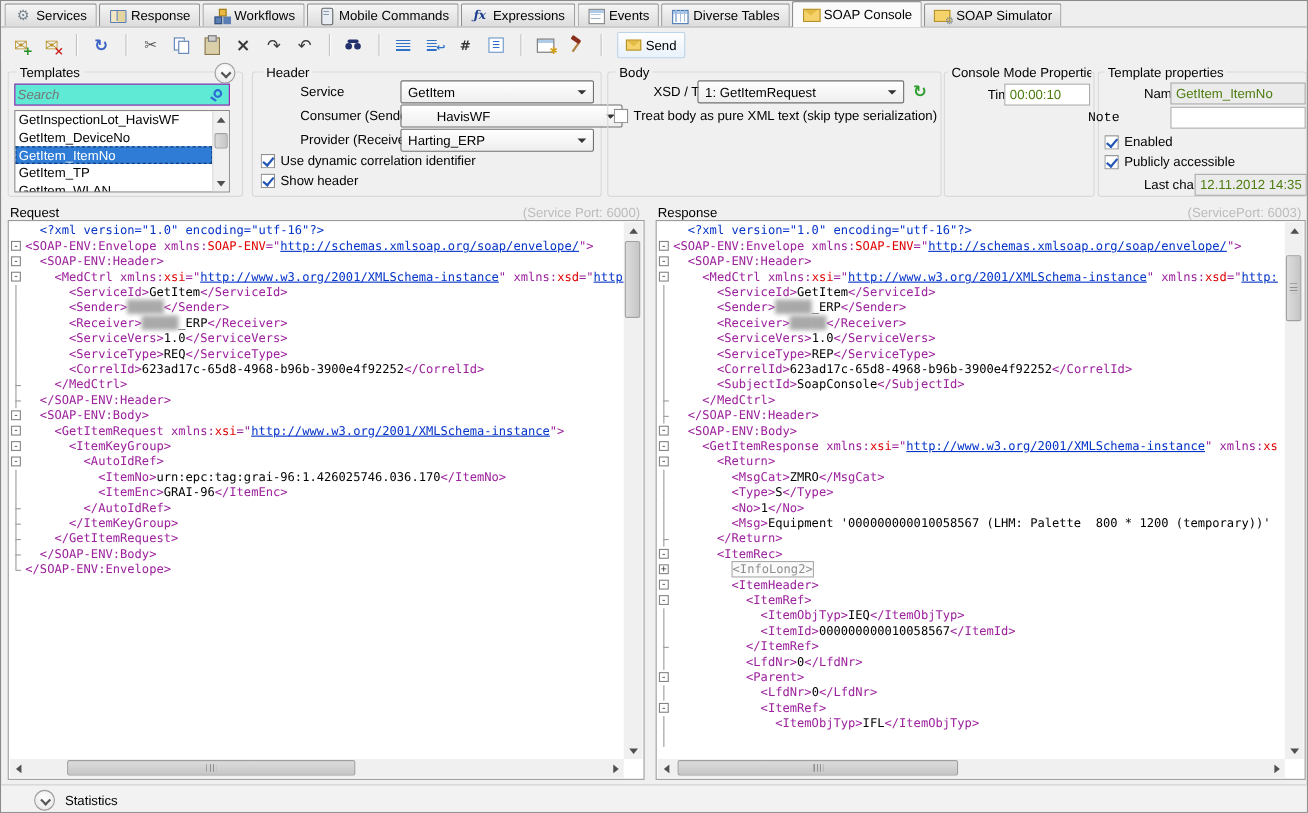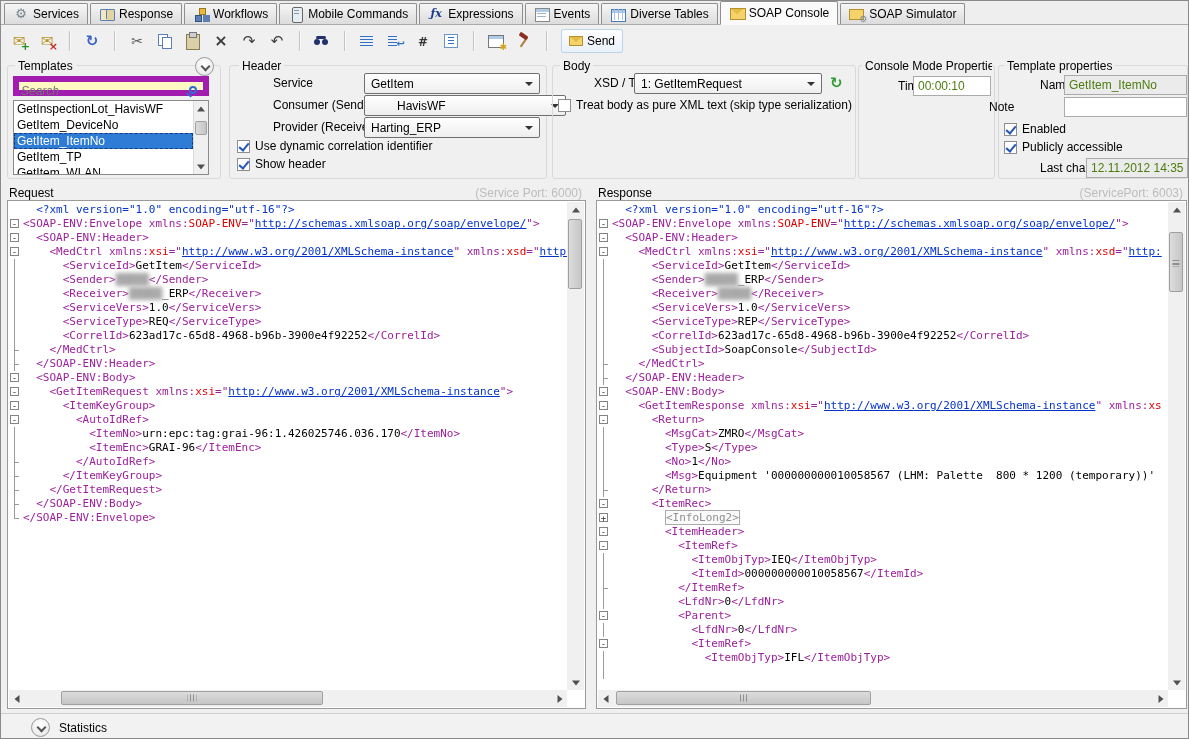--- a/index.html
+++ b/index.html
@@ -74,21 +74,21 @@
   .combo { position:absolute; height:21px; background:linear-gradient(#ffffff,#eeeeee); border:1px solid #707070; border-radius:2px; font-size:12px; padding:3px 18px 0 6px; white-space:nowrap; overflow:hidden; }
   .combo::after { content:""; position:absolute; right:6px; top:8px; border-left:4px solid transparent; border-right:4px solid transparent; border-top:4px solid #333; }
   .tf { position:absolute; height:20px; background:#fff; border:1px solid #ababab; font:12px "Liberation Sans",sans-serif; padding:2px 4px; color:#4d7c0f; }
   .tf.ro { background:#ebebeb; }
   .cbrow { position:absolute; display:flex; align-items:center; font-size:12px; white-space:nowrap; overflow:hidden; }
   .cb { position:relative; width:13px; height:13px; border:1px solid #8e8e8e; background:#fff; margin-right:5px; flex:none; }
   .cb.checked::after { content:""; position:absolute; left:3px; top:0px; width:4px; height:8px; border-right:2px solid #2456b8; border-bottom:2px solid #2456b8; transform:rotate(40deg); }
   .refresh { position:absolute; font:bold 15px/20px "DejaVu Sans",sans-serif; color:#2f9e2f; }
 
   
-  .searchbox { position:absolute; background:#fef9c3; border:6px solid #a21caf; }
+  .searchbox { position:absolute; background:#5eead4; border:1px solid #a21caf; }
   .searchbox input { position:absolute; left:2px; top:1px; width:160px; height:16px; border:none; outline:none; font:italic 12px "Liberation Sans",sans-serif; color:#777; background:transparent; }
   .mag { position:absolute; right:6px; top:4px; width:8px; height:8px; border:2px solid #2e6bd6; border-radius:50%; }
   .mag::after { content:""; position:absolute; left:-5px; top:6px; width:6px; height:2px; background:#2e6bd6; transform:rotate(35deg); }
   .list { position:absolute; background:#fff; border:1px solid #8a8a8a; overflow:hidden; }
   .litem { height:16px; line-height:16px; padding:0 3px; font-size:12px; white-space:nowrap; }
   .litem.sel { background:#2e7cd6; color:#fff; outline:1px dashed #0f3e7e; outline-offset:-1px; }
 
   
   .sb { position:absolute; background:#f0f0f0; }
   .sb-btn { position:absolute; width:100%; height:15px; }
@@ -256,21 +256,21 @@
 
   <div class="groupbox" style="left:857px;top:64px;width:137px;height:114px;"></div>
   <div class="gb-label" style="left:861px;top:58px;width:130px;">Console Mode Properties</div>
   <div class="label" style="left:861px;top:78px;">Timeout</div>
   <input class="tf" style="left: 912px; top: 75px; width: 78px;" value="00:00:10">
 
   <div class="groupbox" style="left:997px;top:64px;width:190px;height:114px;"></div>
   <div class="gb-label" style="left:1003px;top:58px;">Template properties</div>
   <div class="label" style="left:1003px;top:77px;">Name</div>
   <input class="tf ro" style="left: 1063px; top: 74px; width: 123px;" readonly="" value="GetItem_ItemNo">
-  <div class="label" style="left:952px;top:99px;">Note</div>
+  <div class="label" style="left:952px;top:99px;font-family:Liberation Mono, monospace;">Note</div>
   <input class="tf" style="left: 1063px; top: 96px; width: 123px;" value="">
   <div class="cbrow" style="left:1003px;top:121px;width:180px;">
     <span class="cb checked"></span>
     <span>Enabled</span>
   </div>
   <div class="cbrow" style="left:1003px;top:139px;width:180px;">
     <span class="cb checked"></span>
     <span>Publicly accessible</span>
   </div>
   <div class="label" style="left:1003px;top:160px;">Last changed at</div>

